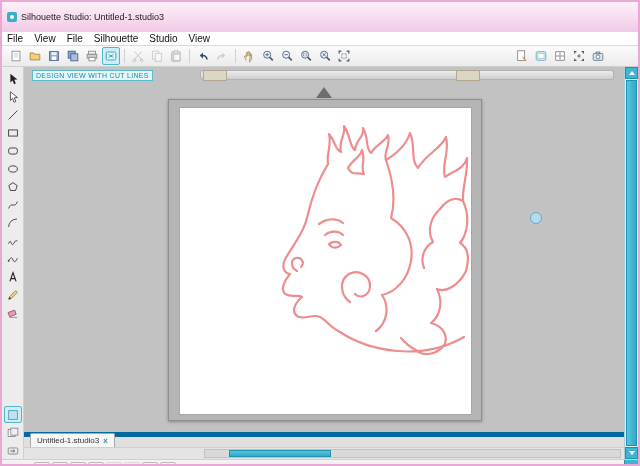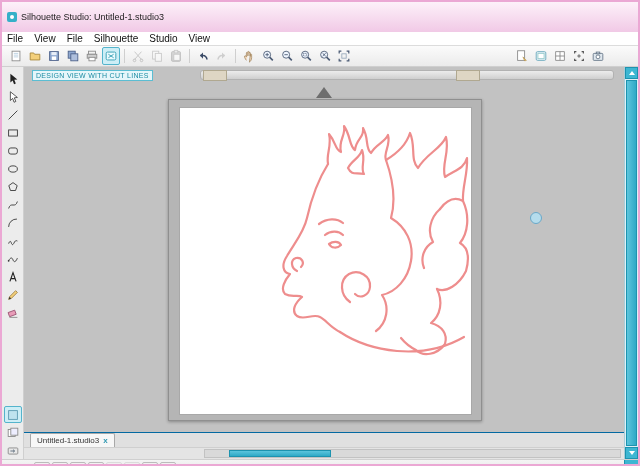--- a/index.html
+++ b/index.html
@@ -39,21 +39,21 @@
   .mat{position:absolute;left:144px;top:32px;width:314px;height:322px;background:#b5b5b5;border:1px solid #8f8f8f;box-shadow:0 1px 3px rgba(0,0,0,.3);box-sizing:border-box;}
   .page{position:absolute;left:10px;top:7px;width:291px;height:306px;background:#fff;border:1px solid #a8a8a8;box-sizing:content-box;}
   .page svg{position:absolute;inset:0;width:100%;height:100%;}
   .blue-dot{position:absolute;left:506px;top:145px;width:10px;height:10px;border-radius:50%;background:#b5dcec;border:1px solid #6aa8c8;}
   
   .vscroll{width:13px;border-left:1px solid #aacdd8;background:#dff0f6;display:flex;flex-direction:column;flex:0 0 auto;box-sizing:content-box;}
   .vbtn{height:12px;background:#3db6d2;border:1px solid #1d93af;display:flex;align-items:center;justify-content:center;box-sizing:border-box;}
   .tri-up{width:0;height:0;border-left:3px solid transparent;border-right:3px solid transparent;border-bottom:4px solid #fff;}
   .tri-down{width:0;height:0;border-left:3px solid transparent;border-right:3px solid transparent;border-top:4px solid #fff;}
   .vthumb{flex:1;margin:1px;background:linear-gradient(90deg,#5cc5dd,#2fa9c6);border:1px solid #1d93af;}
-  .tabbar{height:15px;background:#e0e0e0;border-top:1px solid #0369a1;display:flex;align-items:flex-end;padding-left:6px;box-sizing:border-box;}
+  .tabbar{height:15px;background:#e0e0e0;border-top:5px solid #0369a1;display:flex;align-items:flex-end;padding-left:6px;box-sizing:border-box;}
   .tab{height:13px;background:#f7f7f7;border:1px solid #a8a8a8;border-bottom:none;border-radius:2px 2px 0 0;display:flex;align-items:center;gap:4px;padding:0 6px;font-size:8px;color:#333;}
   .tabx{color:#2f98b2;font-weight:bold;font-size:8px;line-height:8px;}
   .hscrollrow{position:relative;height:12px;background:#e4e4e4;border-top:1px solid #cfcfcf;box-sizing:border-box;}
   .htrack{position:absolute;left:180px;right:3px;top:1px;bottom:1px;background:#d9d9d9;border:1px solid #c2c2c2;}
   .hthumb{position:absolute;left:24px;top:0;bottom:0;width:100px;background:linear-gradient(#5cc5dd,#2fa9c6);border:1px solid #1d93af;}
   
   .bottombar{position:relative;height:20px;background:linear-gradient(#f4f4f4,#e0e0e0);border-top:1px solid #cfcfcf;display:flex;align-items:center;gap:2px;padding-left:32px;box-sizing:border-box;}
   .bbtn{width:16px;height:16px;border:1px solid #bbb;background:#f2f2f2;}
   .bcorner{position:absolute;right:0;top:0;width:13px;height:19px;background:#3db6d2;border-left:1px solid #1d93af;}
 </style>

